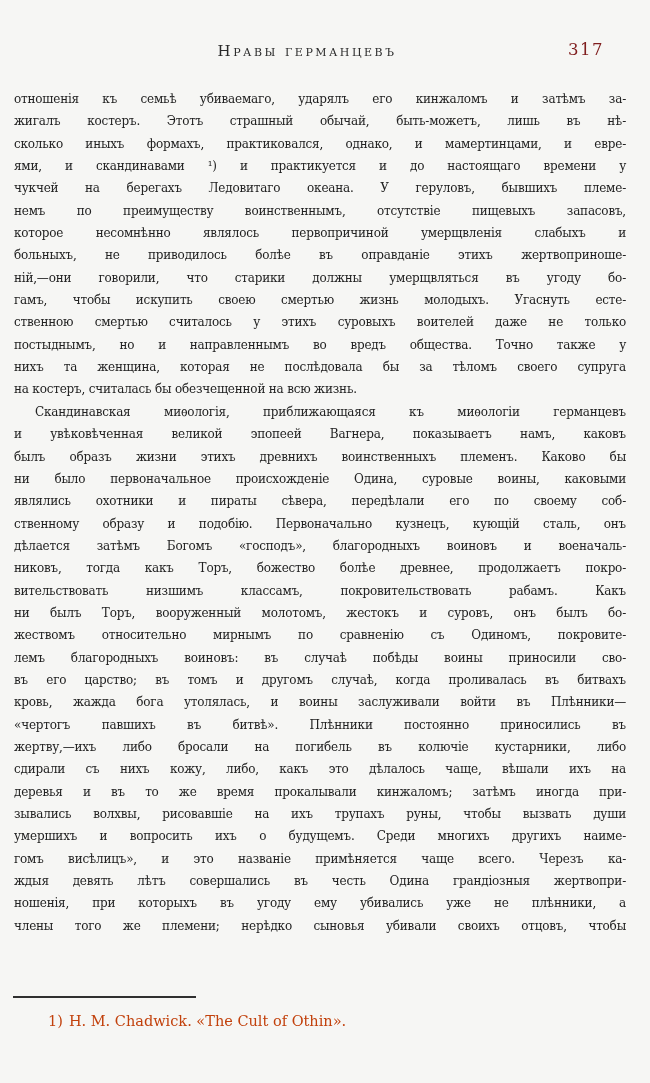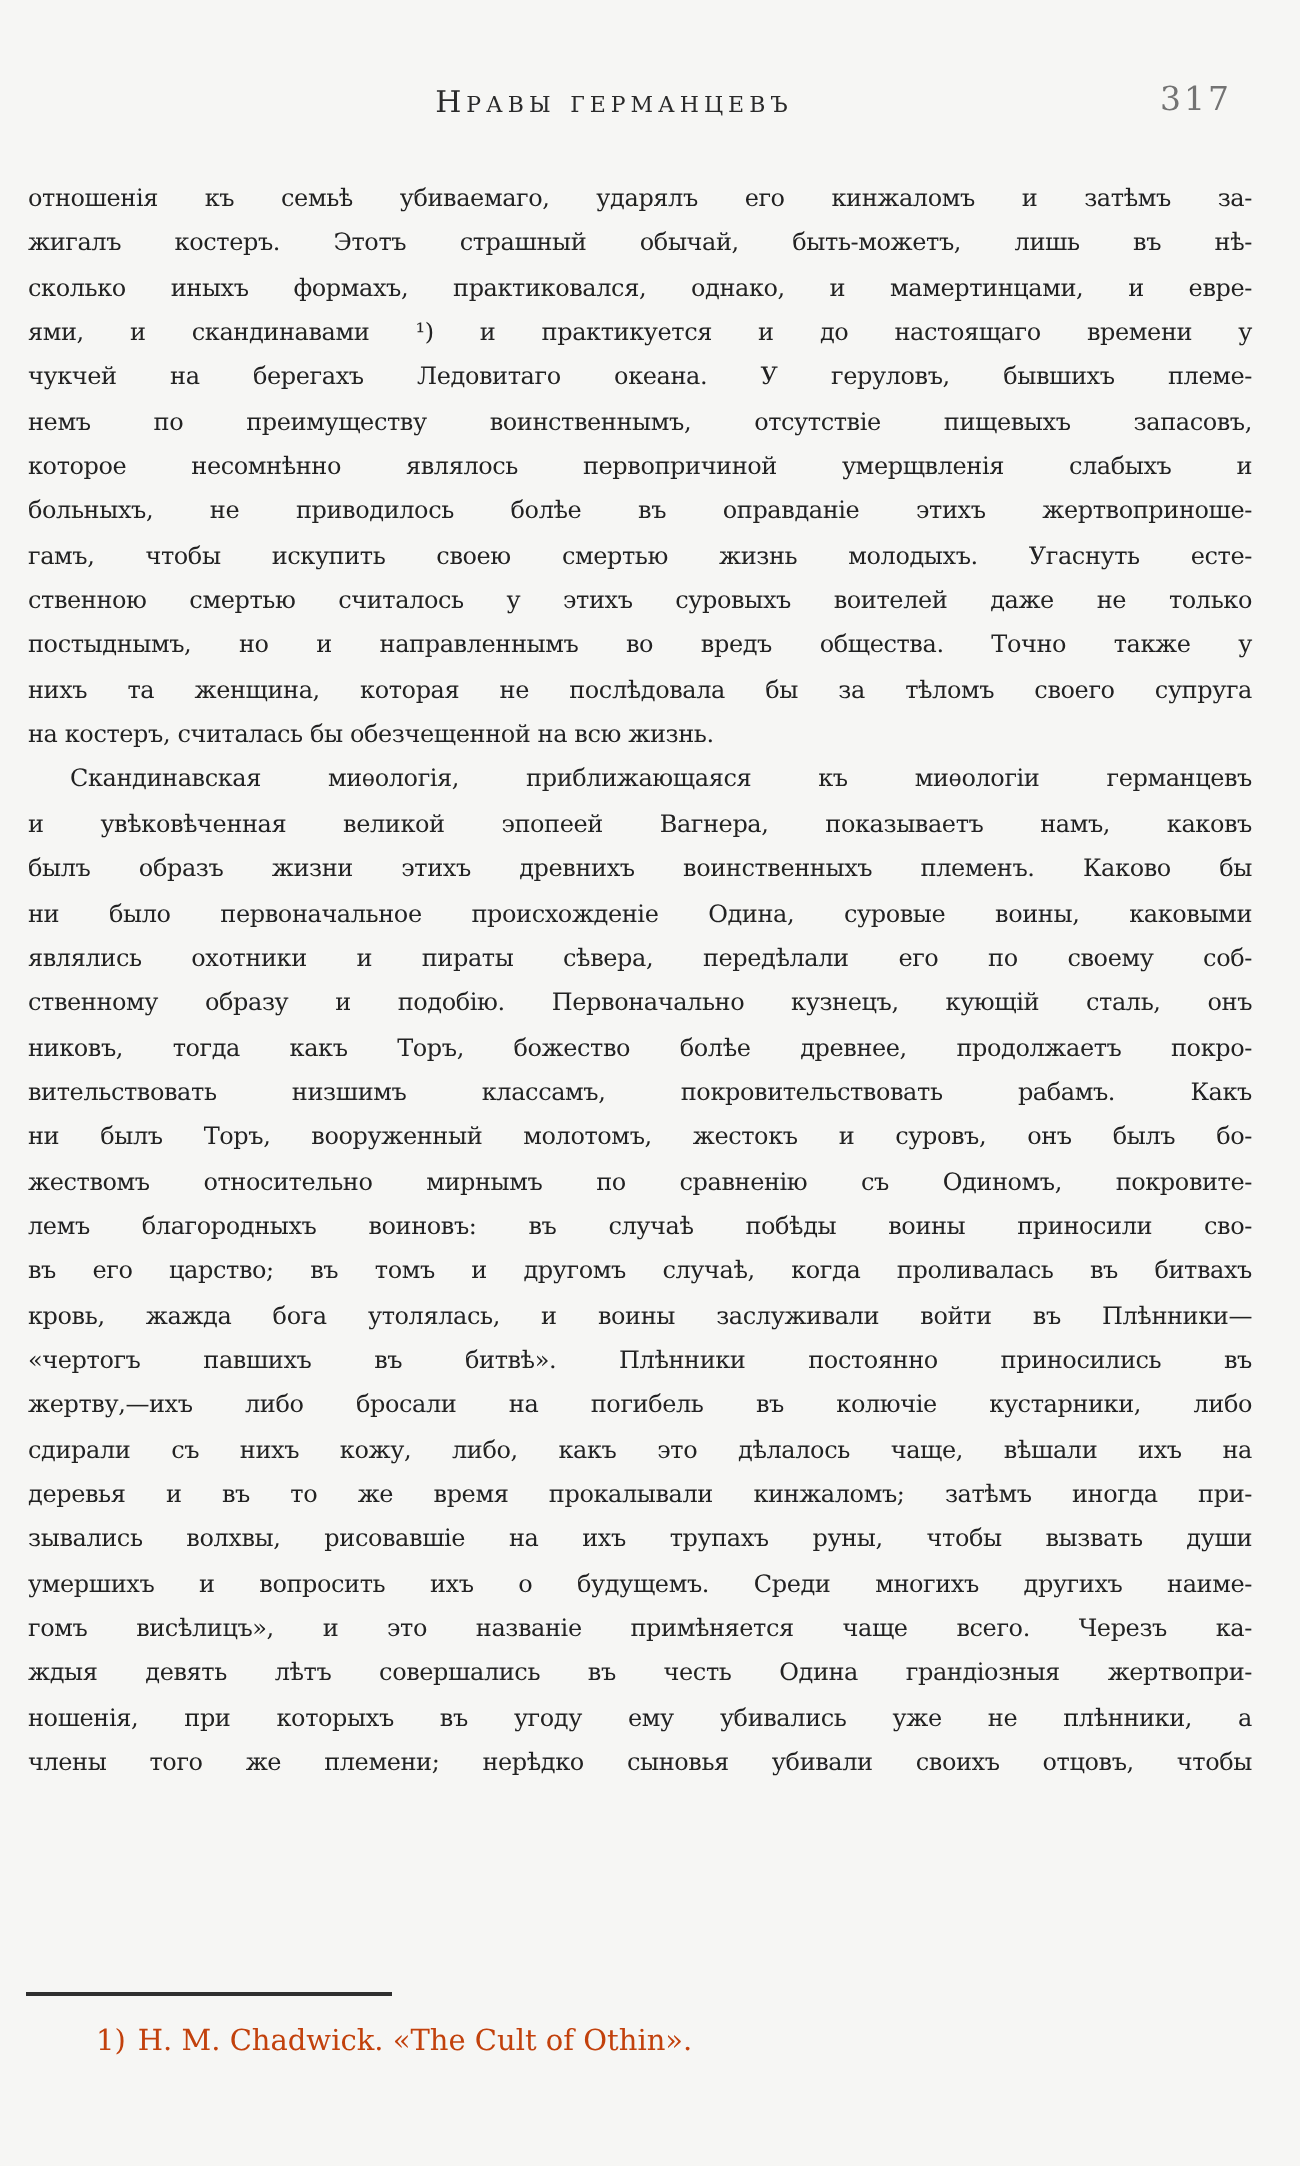--- a/index.html
+++ b/index.html
@@ -26,25 +26,25 @@
     left: 307px;
     transform: translateX(-50%);
     font-variant: small-caps;
     letter-spacing: 2.5px;
     font-size: 15px;
     white-space: nowrap;
     color: #2a2a2a;
   }
   .page-num {
     position: absolute;
-    right: 34px;
+    right: 46px;
     top: -2px;
     font-size: 16.5px;
     letter-spacing: 1.5px;
-    color: #737373;
+    color: #7f1d1d;
   }
   .body-text {
     position: absolute;
     top: 88px;
     left: 14px;
     width: 612px;
   }
   .line {
     font-size: 12px;
     line-height: 22.35px;
@@ -85,31 +85,33 @@
 
   <main class="body-text" id="body-text">
       <div class="line">отношенія къ семьѣ убиваемаго, ударялъ его кинжаломъ и затѣмъ за-</div>
       <div class="line">жигалъ костеръ. Этотъ страшный обычай, быть-можетъ, лишь въ нѣ-</div>
       <div class="line">сколько иныхъ формахъ, практиковался, однако, и мамертинцами, и евре-</div>
       <div class="line">ями, и скандинавами ¹) и практикуется и до настоящаго времени у</div>
       <div class="line">чукчей на берегахъ Ледовитаго океана. У геруловъ, бывшихъ племе-</div>
       <div class="line">немъ по преимуществу воинственнымъ, отсутствіе пищевыхъ запасовъ,</div>
       <div class="line">которое несомнѣнно являлось первопричиной умерщвленія слабыхъ и</div>
       <div class="line">больныхъ, не приводилось болѣе въ оправданіе этихъ жертвоприноше-</div>
+      <div class="line">ній,—они говорили, что старики должны умерщвляться въ угоду бо-</div>
       <div class="line">гамъ, чтобы искупить своею смертью жизнь молодыхъ. Угаснуть есте-</div>
       <div class="line">ственною смертью считалось у этихъ суровыхъ воителей даже не только</div>
       <div class="line">постыднымъ, но и направленнымъ во вредъ общества. Точно также у</div>
       <div class="line">нихъ та женщина, которая не послѣдовала бы за тѣломъ своего супруга</div>
       <div class="line para-end">на костеръ, считалась бы обезчещенной на всю жизнь.</div>
       <div class="line indent">Скандинавская миѳологія, приближающаяся къ миѳологіи германцевъ</div>
       <div class="line">и увѣковѣченная великой эпопеей Вагнера, показываетъ намъ, каковъ</div>
       <div class="line">былъ образъ жизни этихъ древнихъ воинственныхъ племенъ. Каково бы</div>
       <div class="line">ни было первоначальное происхожденіе Одина, суровые воины, каковыми</div>
       <div class="line">являлись охотники и пираты сѣвера, передѣлали его по своему соб-</div>
       <div class="line">ственному образу и подобію. Первоначально кузнецъ, кующій сталь, онъ</div>
+      <div class="line">дѣлается затѣмъ Богомъ «господъ», благородныхъ воиновъ и военачаль-</div>
       <div class="line">никовъ, тогда какъ Торъ, божество болѣе древнее, продолжаетъ покро-</div>
       <div class="line">вительствовать низшимъ классамъ, покровительствовать рабамъ. Какъ</div>
       <div class="line">ни былъ Торъ, вооруженный молотомъ, жестокъ и суровъ, онъ былъ бо-</div>
       <div class="line">жествомъ относительно мирнымъ по сравненію съ Одиномъ, покровите-</div>
       <div class="line">лемъ благородныхъ воиновъ: въ случаѣ побѣды воины приносили сво-</div>
       <div class="line">въ его царство; въ томъ и другомъ случаѣ, когда проливалась въ битвахъ</div>
       <div class="line">кровь, жажда бога утолялась, и воины заслуживали войти въ Плѣнники—</div>
       <div class="line">«чертогъ павшихъ въ битвѣ». Плѣнники постоянно приносились въ</div>
       <div class="line">жертву,—ихъ либо бросали на погибель въ колючіе кустарники, либо</div>
       <div class="line">сдирали съ нихъ кожу, либо, какъ это дѣлалось чаще, вѣшали ихъ на</div>

